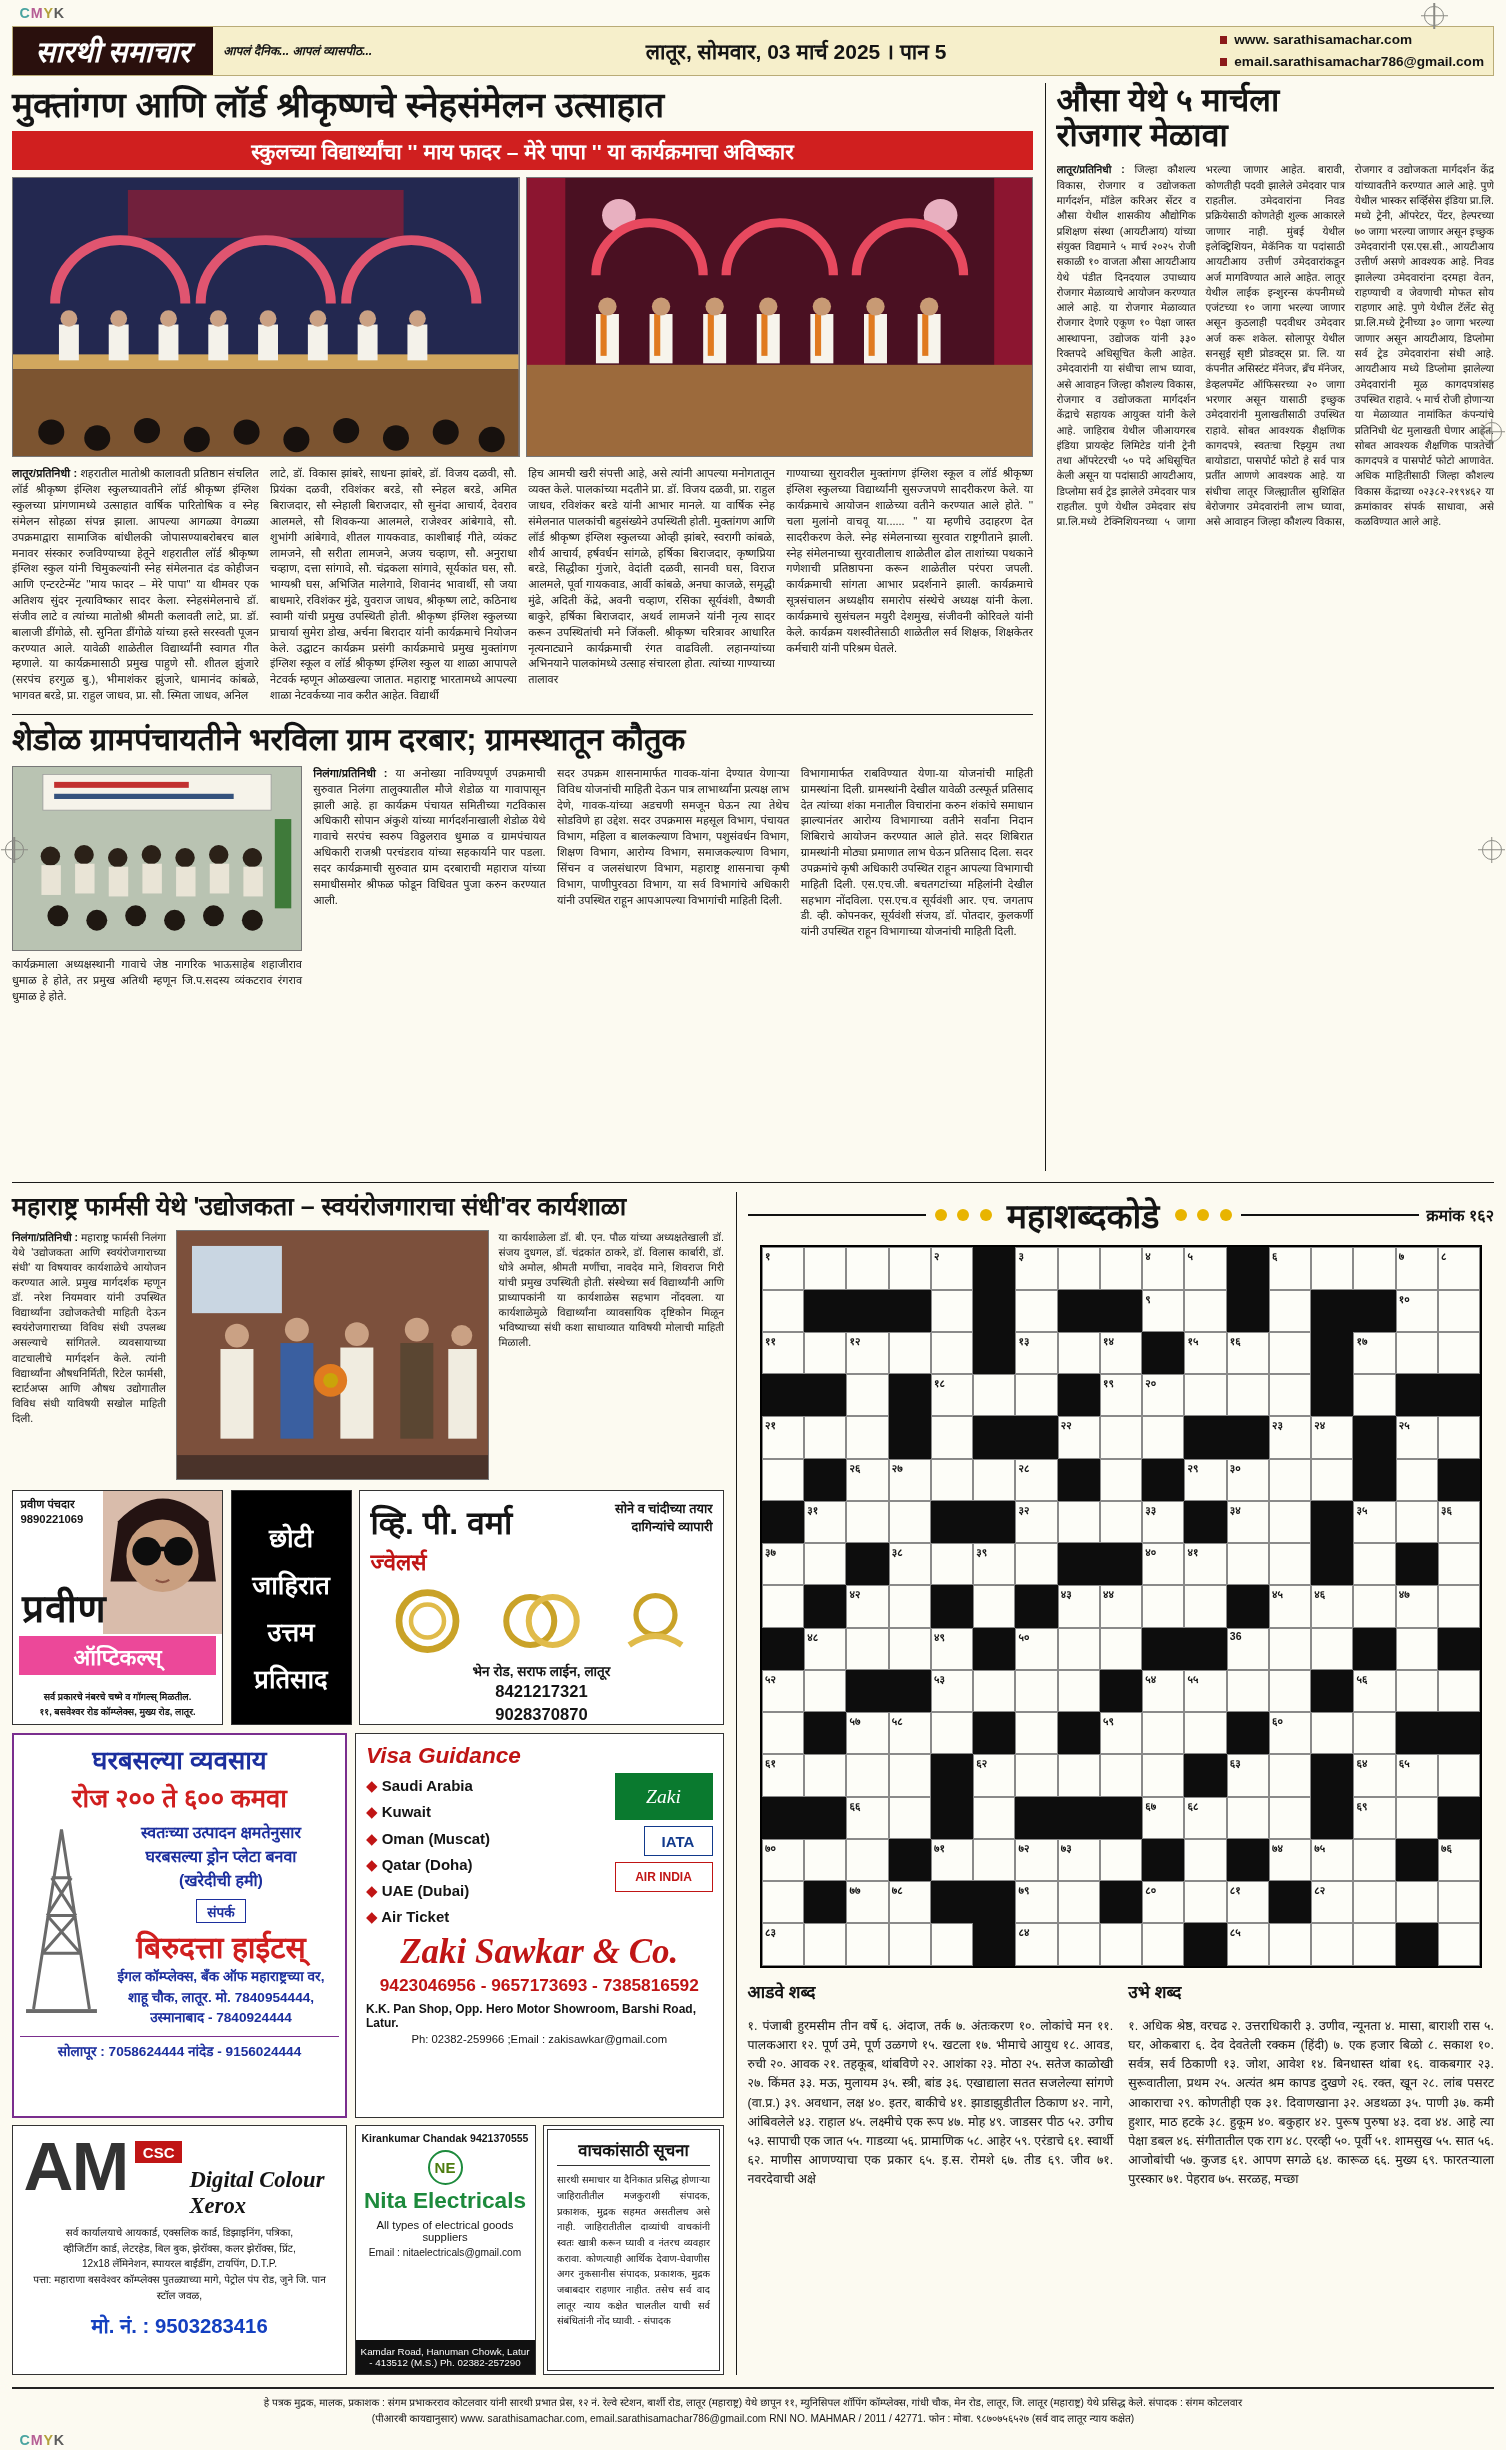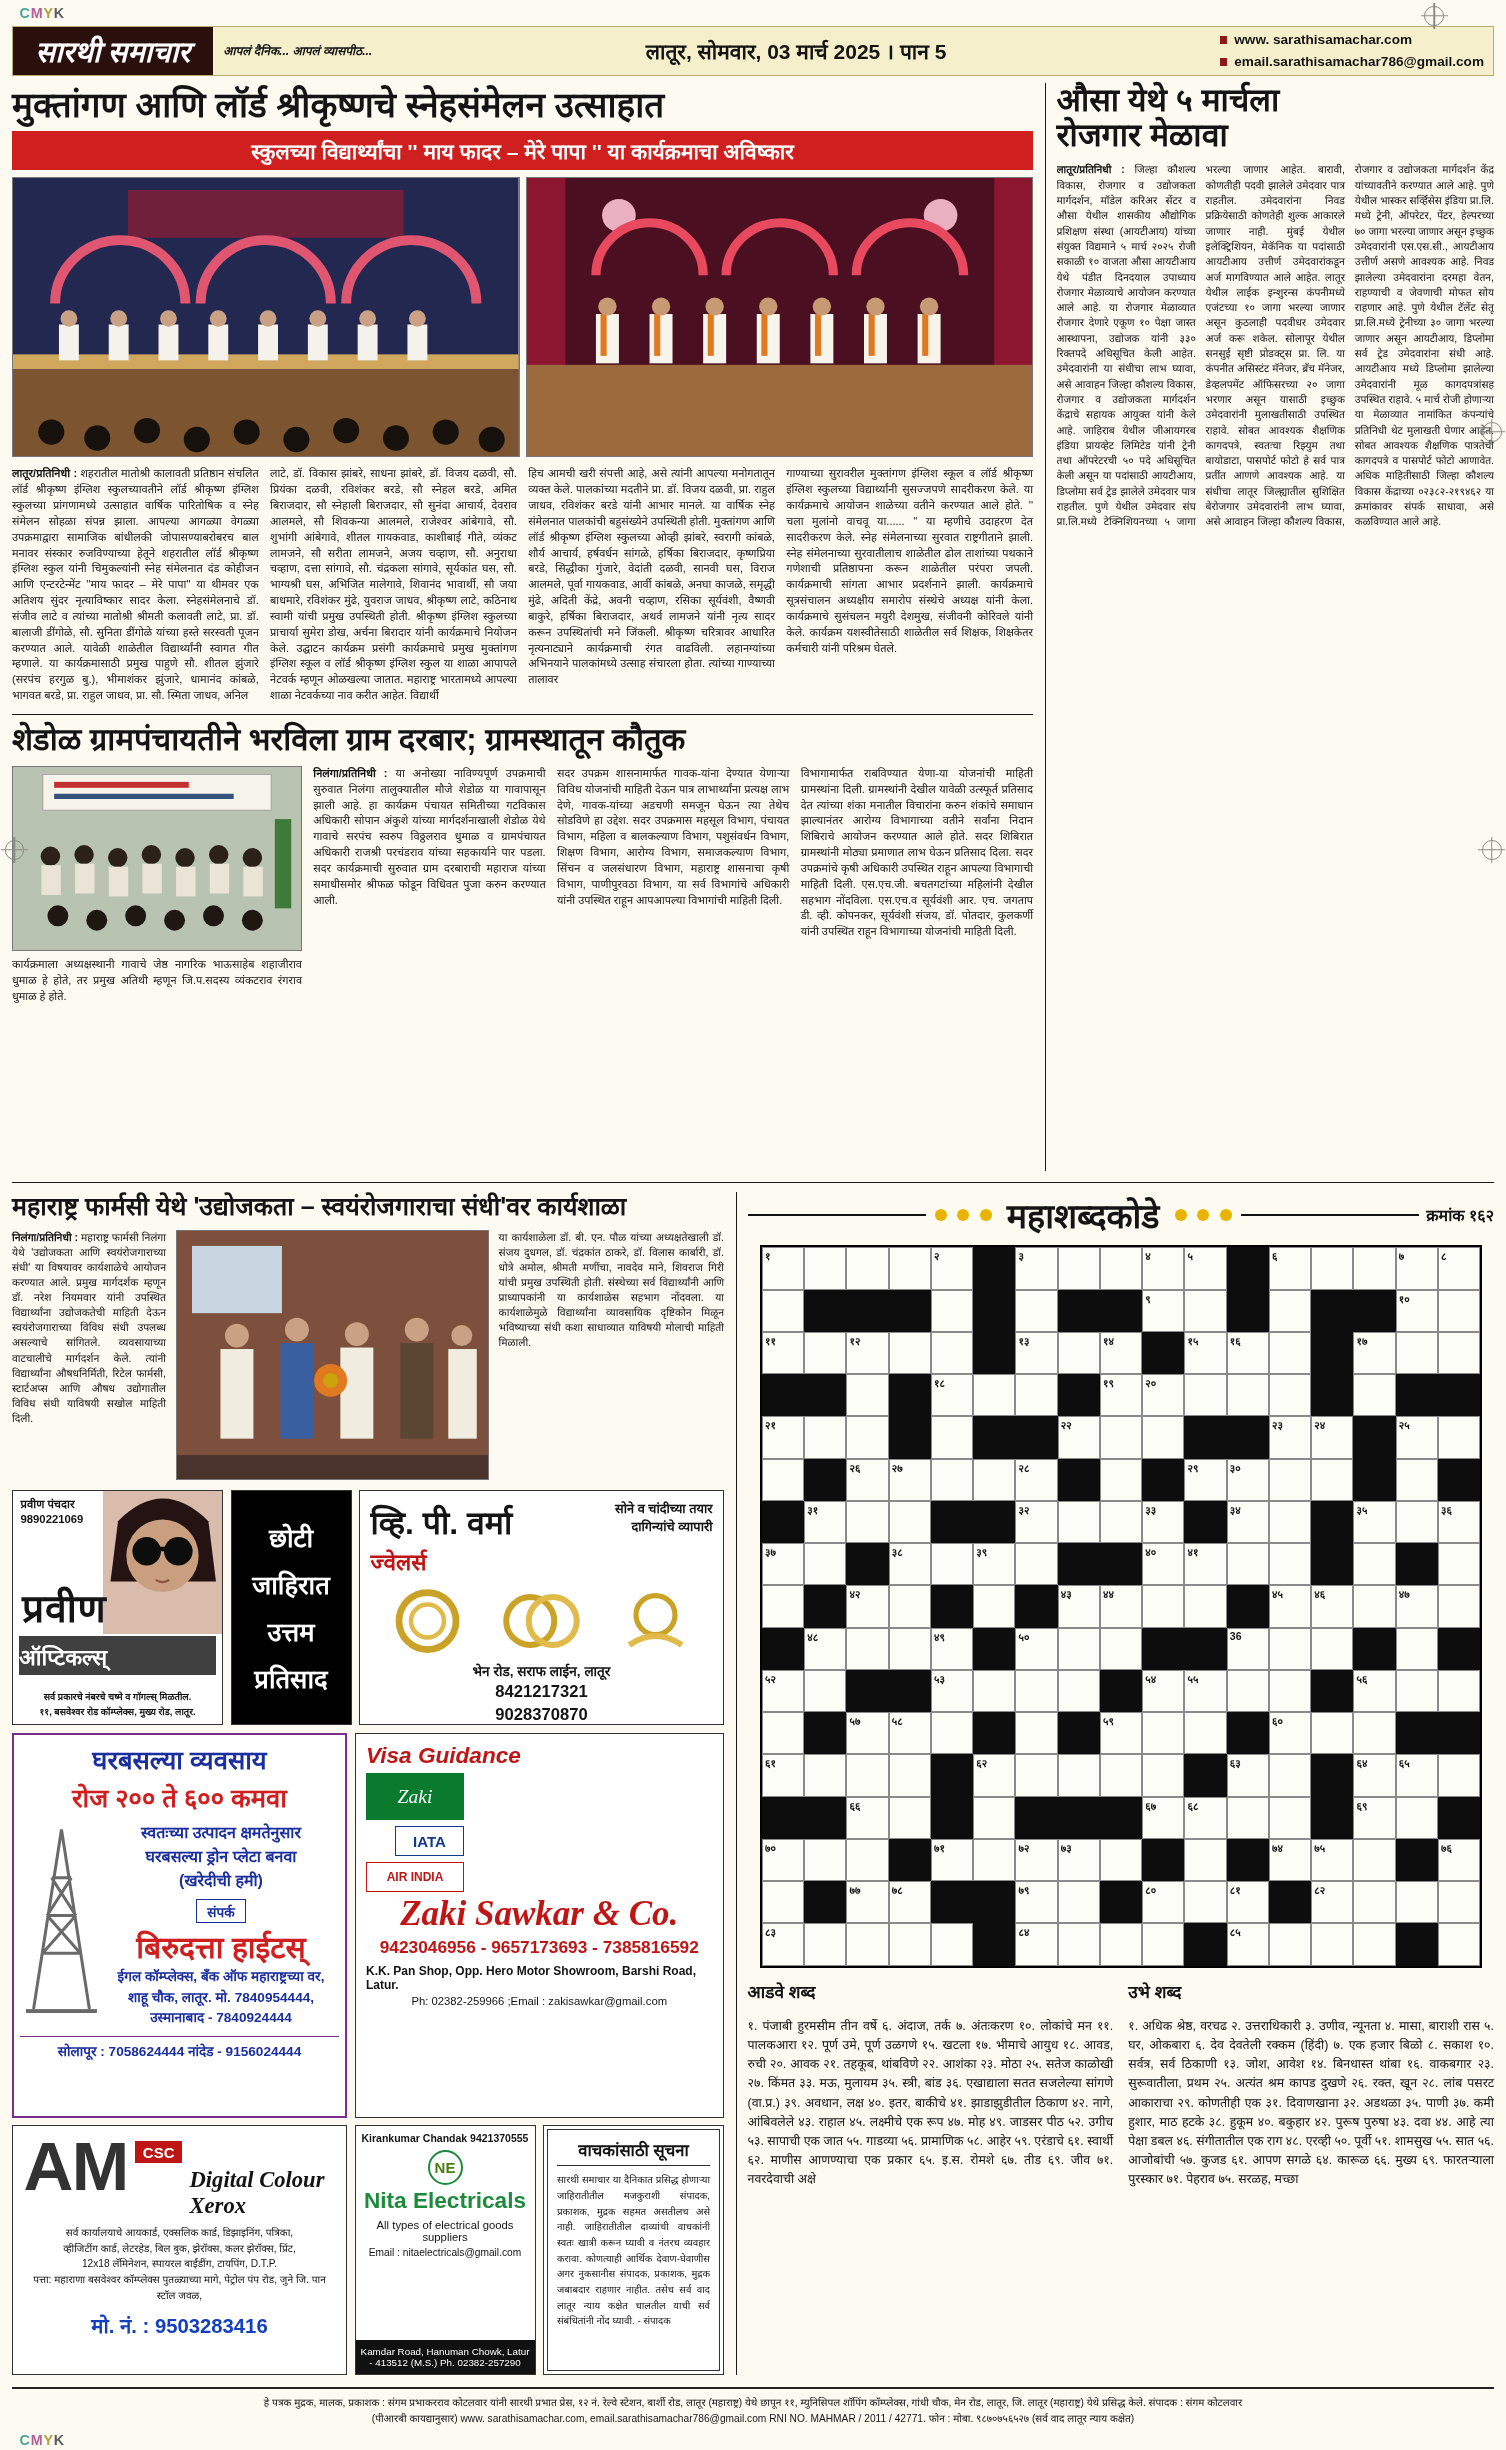--- a/index.html
+++ b/index.html
@@ -59,21 +59,21 @@
 
   .ads1 { display:grid; grid-template-columns:211px 121px 1fr; gap:7.5px; margin-top:10.5px; height:235px; }
   .ads2 { display:grid; grid-template-columns:335px 1fr; gap:7.5px; margin-top:7.5px; height:385px; }
   .ads3 { display:grid; grid-template-columns:335px 181px 1fr; gap:7.5px; margin-top:7.5px; height:250px; }
   .ad { border:1.5px solid #333; background:#fff; position:relative; overflow:hidden; }
 
   
   .pv-top { position:absolute; top:6px; left:7.5px; font-size:11.3px; font-weight:bold; line-height:1.3; }
   .pv-photo { position:absolute; top:0; right:0; width:119px; height:143px; }
   .pv-name { position:absolute; left:9px; top:89px; font-size:39px; font-weight:bold; letter-spacing:0.8px; }
-  .pv-bar { position:absolute; left:6px; right:6px; top:145px; background:#404040; color:#fff; font-size:22px; font-weight:bold; padding:4.5px 0; }
+  .pv-bar { position:absolute; left:6px; right:6px; top:145px; background:#ec4899; color:#fff; text-align:center; font-size:22px; font-weight:bold; padding:4.5px 0; }
   .pv-note { position:absolute; left:6px; right:6px; text-align:center; font-size:9.4px; font-weight:bold; }
   .pv-note.n1{ bottom:21px; } .pv-note.n2{ bottom:6px; }
 
   
   .chhoti { background:#000; color:#fff; display:flex; flex-direction:column; justify-content:center; align-items:center; gap:12px; font-size:25.6px; font-weight:bold; }
 
   
   .verma { padding:9px 10.5px; }
   .verma-top { display:flex; justify-content:space-between; }
   .verma-name { font-size:32px; font-weight:bold; }
@@ -444,20 +444,28 @@
             <div>ईगल कॉम्प्लेक्स, बँक ऑफ महाराष्ट्रच्या वर,</div>
             <div>शाहू चौक, लातूर. मो. 7840954444,</div>
             <div>उस्मानाबाद - 7840924444</div>
           </div>
           <div class="ghar-foot">सोलापूर : 7058624444   नांदेड - 9156024444</div>
         </div>
 
         <div class="ad zaki">
           <div class="zaki-visa">Visa Guidance</div>
           <div class="zaki-cols">
+            <ul class="zaki-list">
+              <li>Saudi Arabia</li>
+              <li>Kuwait</li>
+              <li>Oman (Muscat)</li>
+              <li>Qatar (Doha)</li>
+              <li>UAE (Dubai)</li>
+              <li>Air Ticket</li>
+            </ul>
             <div class="zaki-logos">
               <div class="zk-green">Zaki</div>
               <div class="zk-iata">IATA</div>
               <div class="zk-air">AIR INDIA</div>
             </div>
           </div>
           <div class="zaki-co">Zaki Sawkar &amp; Co.</div>
           <div class="zaki-phones">9423046956 - 9657173693 - 7385816592</div>
           <div class="zaki-addr">K.K. Pan Shop, Opp. Hero Motor Showroom, Barshi Road, Latur.</div>
           <div class="zaki-contact">Ph: 02382-259966 ;Email : zakisawkar@gmail.com</div>

